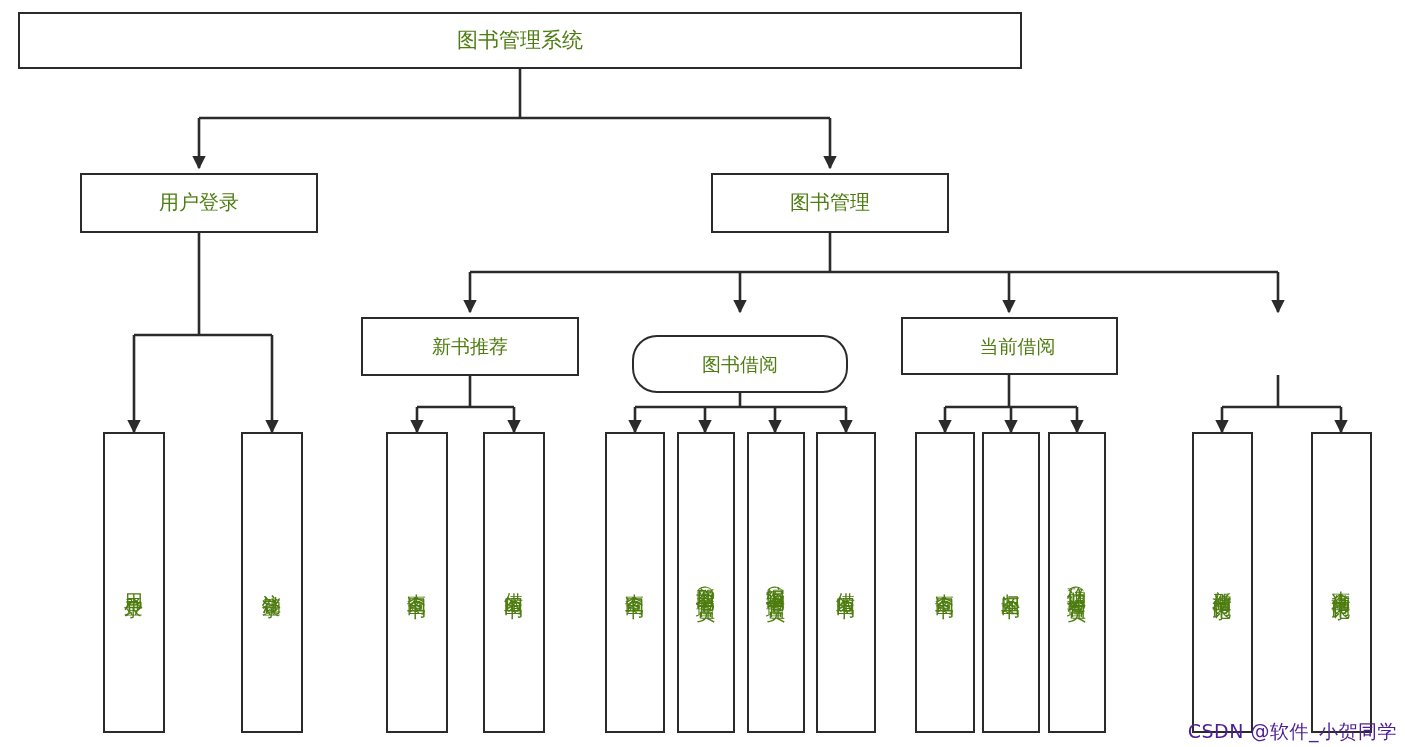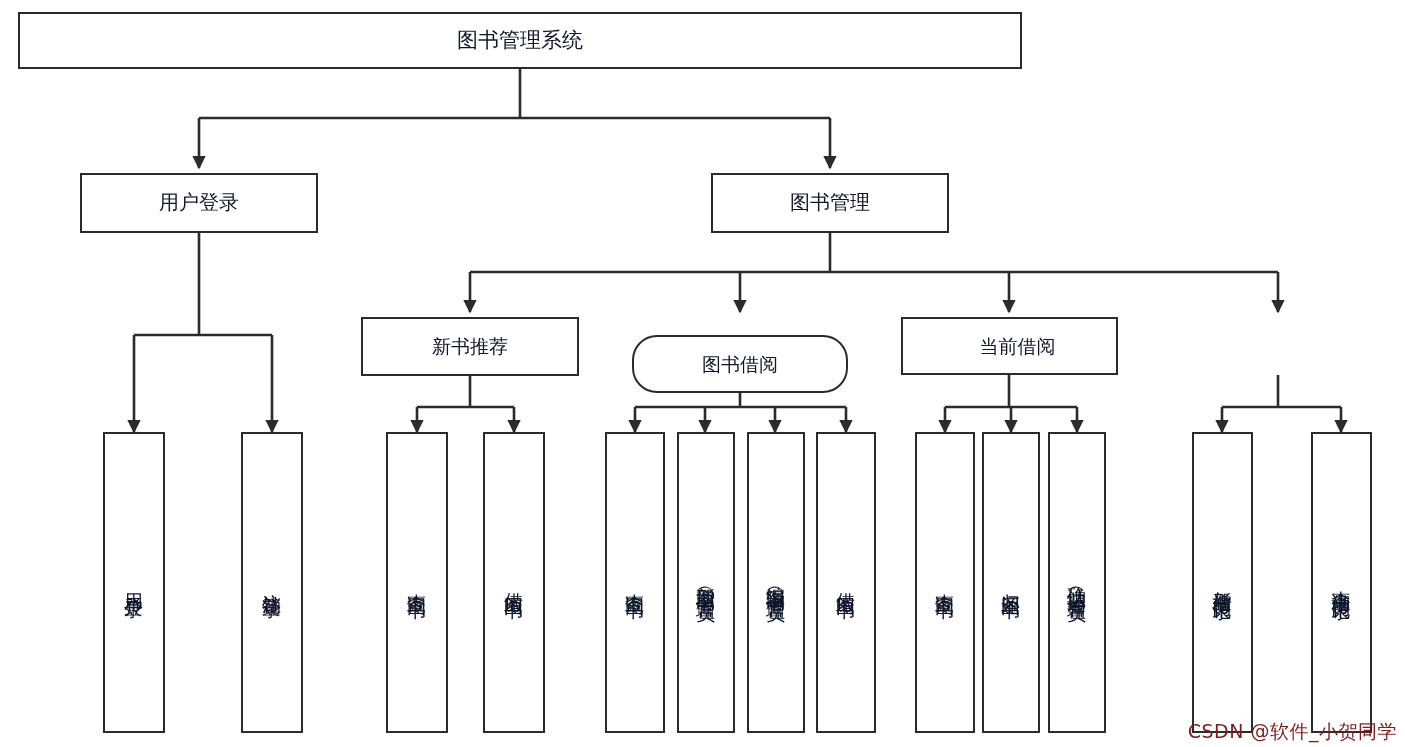--- a/index.html
+++ b/index.html
@@ -32,21 +32,21 @@
     box-sizing: border-box;
     background: #ffffff;
     border: 2px solid #2b2b2b;
     display: flex;
     align-items: center;
     justify-content: center;
     overflow: hidden;
   }
   .node-label {
     font-family: "DejaVu Sans", "Liberation Sans", sans-serif;
-    color: #0f172a;
+    color: #4d7c0f;
     line-height: 1.06;
     text-align: center;
     white-space: nowrap;
   }
   .node.root .node-label { font-size: 21px; }
   .node.level2 .node-label { font-size: 20px; }
   .node.level3 .node-label { font-size: 19px; }
   .node.leaf {
     align-items: center;
     justify-content: center;
@@ -59,21 +59,21 @@
     letter-spacing: 2.5px;
     line-height: 1;
     white-space: nowrap;
     max-height: 286px;
   }
   #watermark {
     position: absolute;
     right: 8px;
     bottom: 2px;
     font-size: 19px;
-    color: #7f1d1d;
+    color: #4c1d95;
     font-family: "DejaVu Sans", "Liberation Sans", sans-serif;
     letter-spacing: 0.5px;
     white-space: nowrap;
   }
 </style>
 </head>
 <body>
 
 <div id="diagram-root">
 

